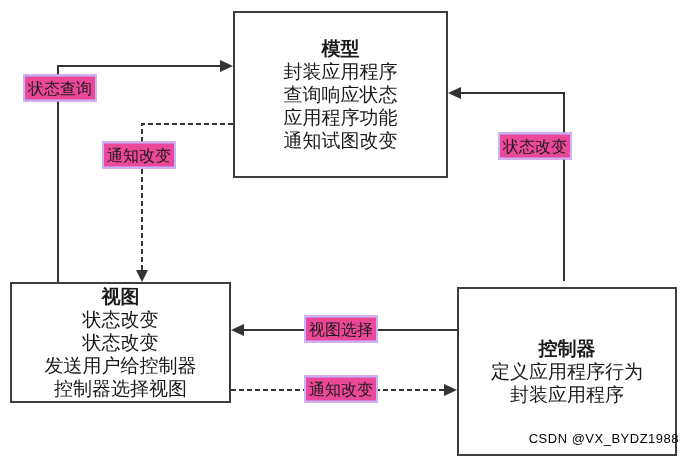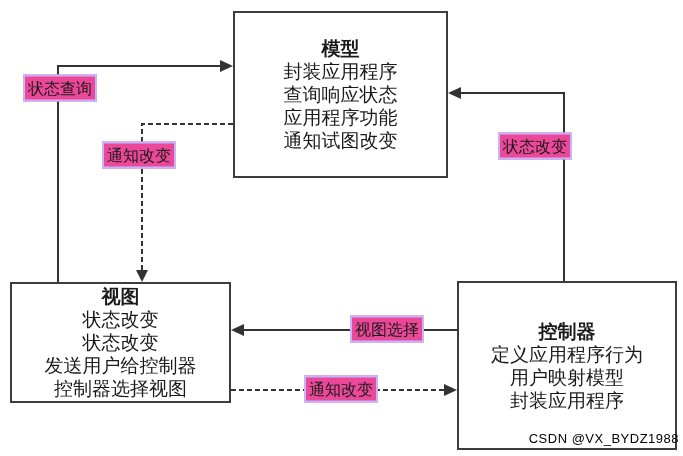--- a/index.html
+++ b/index.html
@@ -28,21 +28,21 @@
     text-align: center;
     font-size: 19px;
     line-height: 23px;
     z-index: 1;
   }
   .node .title {
     font-weight: bold;
   }
   .node-model      { left: 233px; top: 11px;  width: 215px; height: 167px; }
   .node-view       { left: 10px;  top: 282px; width: 221px; height: 121px; }
-  .node-controller { left: 457px; top: 281px; width: 220px; height: 169px; }
+  .node-controller { left: 457px; top: 287px; width: 220px; height: 169px; }
   svg.wires {
     position: absolute;
     left: 0; top: 0;
     width: 683px;
     height: 456px;
     z-index: 2;
   }
   svg.wires polyline, svg.wires line {
     fill: none;
     stroke: #333333;
@@ -57,21 +57,21 @@
     border: 2px solid #c4b5fd;
     padding: 0px 3px;
     font-size: 16px;
     line-height: 23px;
     white-space: nowrap;
     z-index: 3;
   }
   .lbl-state-query    { left: 60px;  top: 88px;  }
   .lbl-notify-change  { left: 139px; top: 155px; }
   .lbl-state-change   { left: 535px; top: 128px; margin-top: 18px; }
-  .lbl-view-selection { left: 341px; top: 329px; margin-left: 46px; }
+  .lbl-view-selection { left: 341px; top: 329px; }
   .lbl-user-request   { left: 341px; top: 389px; }
   .watermark {
     position: absolute;
     right: 4px;
     top: 431px;
     font-size: 13px;
     color: #000000;
     letter-spacing: 0.5px;
     z-index: 4;
     white-space: nowrap;
@@ -94,21 +94,20 @@
     <div class="title">视图</div>
     <div>状态改变</div>
     <div>状态改变</div>
     <div>发送用户给控制器</div>
     <div>控制器选择视图</div>
   </div>
 
   <div class="node node-controller">
     <div class="title">控制器</div>
     <div>定义应用程序行为</div>
-    <div>用户映射模型</div>
     <div>封装应用程序</div>
   </div>
 
   <svg class="wires" viewBox="0 0 683 456" xmlns="http://www.w3.org/2000/svg" aria-hidden="true">
 
     <g>
       <polyline points="58,282 58,66 221,66"></polyline>
       <polygon points="233,66 220,60 220,72"></polygon>
     </g>
 

